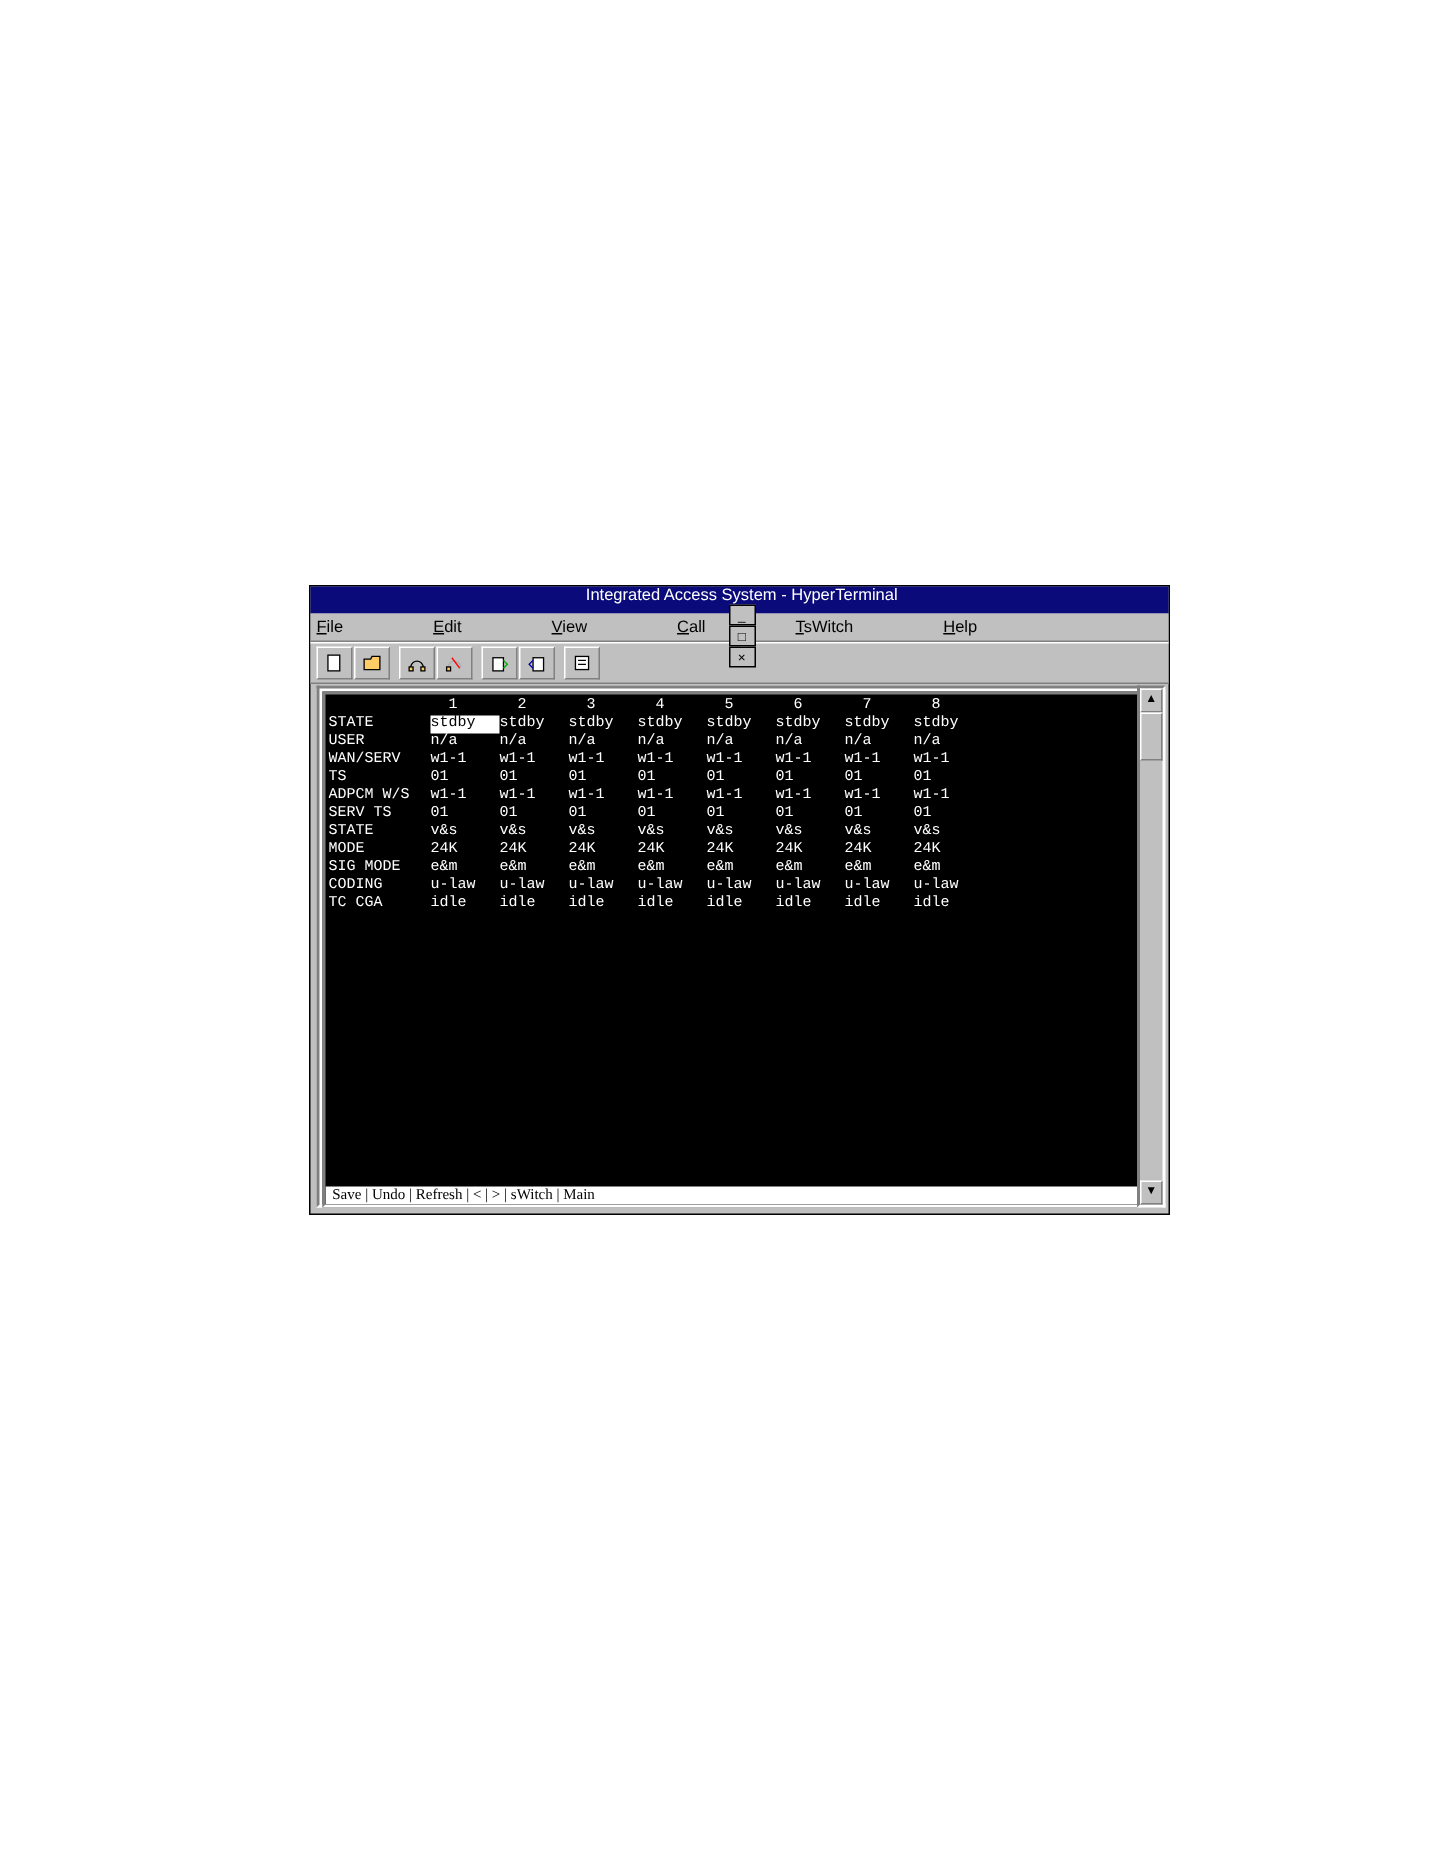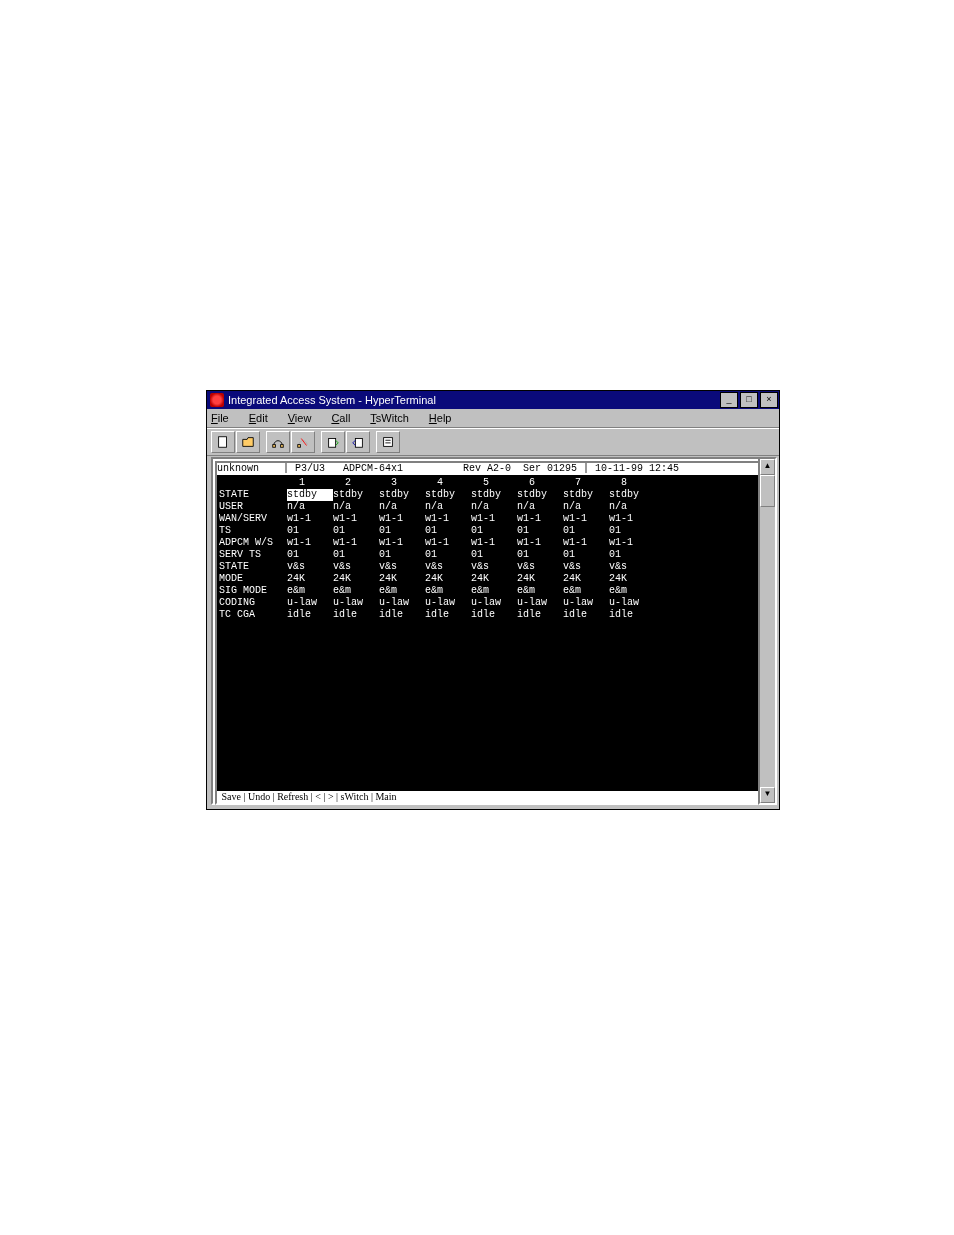--- a/index.html
+++ b/index.html
@@ -6,34 +6,35 @@
   .page{position:relative;width:954px;height:1235px;}
   
   .ht-window{
     position:absolute;left:206px;top:390px;width:572px;height:418px;
     border:1px solid #000;background:#c0c0c0;
   }
   .titlebar{
     height:18px;background:linear-gradient(#0a0a7a,#0a0a7a);
     color:#fff;font:11px Tahoma,Arial,sans-serif;display:flex;align-items:center;
     padding-left:3px;
+    flex-direction:column;
   }
   .titlebar .app-icon{
     width:14px;height:14px;margin-right:4px;background:radial-gradient(circle,#ff4040 40%,#b00 70%);
     border-radius:2px;
   }
   .titlebar .spacer{flex:1;}
   .win-btn{
     width:16px;height:14px;background:#c0c0c0;border:1px solid #000;
     margin-left:1px;margin-right:1px;font:9px Arial;line-height:12px;text-align:center;color:#000;
   }
   .menubar{
     height:18px;background:#c0c0c0;border-bottom:1px solid #808080;
     font:11px Tahoma,Arial,sans-serif;display:flex;align-items:center;
-    padding-left:4px;color:#000;
+    padding-left:4px;color:#000;gap:40px;
   }
   .menubar span{margin-right:10px;}
   .menubar span u{text-decoration:underline;}
   .toolbar{
     height:26px;background:#c0c0c0;border-top:1px solid #fff;border-bottom:1px solid #808080;
     display:flex;align-items:center;padding-left:4px;gap:1px;
   }
   .tbtn{
     width:22px;height:20px;background:#c0c0c0;border:1px solid;border-color:#fff #808080 #808080 #fff;
     display:flex;align-items:center;justify-content:center;
@@ -138,29 +139,20 @@
             <rect x="3" y="3" width="10" height="10" fill="#fff" stroke="#000"></rect>
             <line x1="5" y1="6" x2="11" y2="6" stroke="#000"></line>
             <line x1="5" y1="9" x2="11" y2="9" stroke="#000"></line>
           </svg>
     </div>
   </div>
 
   <div class="term-outer">
     <div class="term-inner">
 
-      <div class="hdr">
-        <span>unknown</span>
-        <span>    | </span>
-        <span>P3/U3</span>
-        <span>   ADPCM-64x1</span>
-        <span>          Rev A2-0</span>
-        <span>  Ser 01295 | </span>
-        <span>10-11-99 12:45</span>
-      </div>
 
       <div class="grid">
 
         <div class="row">
           <span class="lbl"></span>
           <span class="cell">  1</span><span class="cell">  2</span><span class="cell">  3</span><span class="cell">  4</span><span class="cell">  5</span><span class="cell">  6</span><span class="cell">  7</span><span class="cell">  8</span>
         </div>
         <div class="row"><span class="lbl">STATE</span><span class="cell sel">stdby</span><span class="cell">stdby</span><span class="cell">stdby</span><span class="cell">stdby</span><span class="cell">stdby</span><span class="cell">stdby</span><span class="cell">stdby</span><span class="cell">stdby</span></div>
             <div class="row"><span class="lbl">USER</span><span class="cell">n/a</span><span class="cell">n/a</span><span class="cell">n/a</span><span class="cell">n/a</span><span class="cell">n/a</span><span class="cell">n/a</span><span class="cell">n/a</span><span class="cell">n/a</span></div>
             <div class="row"><span class="lbl">WAN/SERV</span><span class="cell">w1-1</span><span class="cell">w1-1</span><span class="cell">w1-1</span><span class="cell">w1-1</span><span class="cell">w1-1</span><span class="cell">w1-1</span><span class="cell">w1-1</span><span class="cell">w1-1</span></div>

